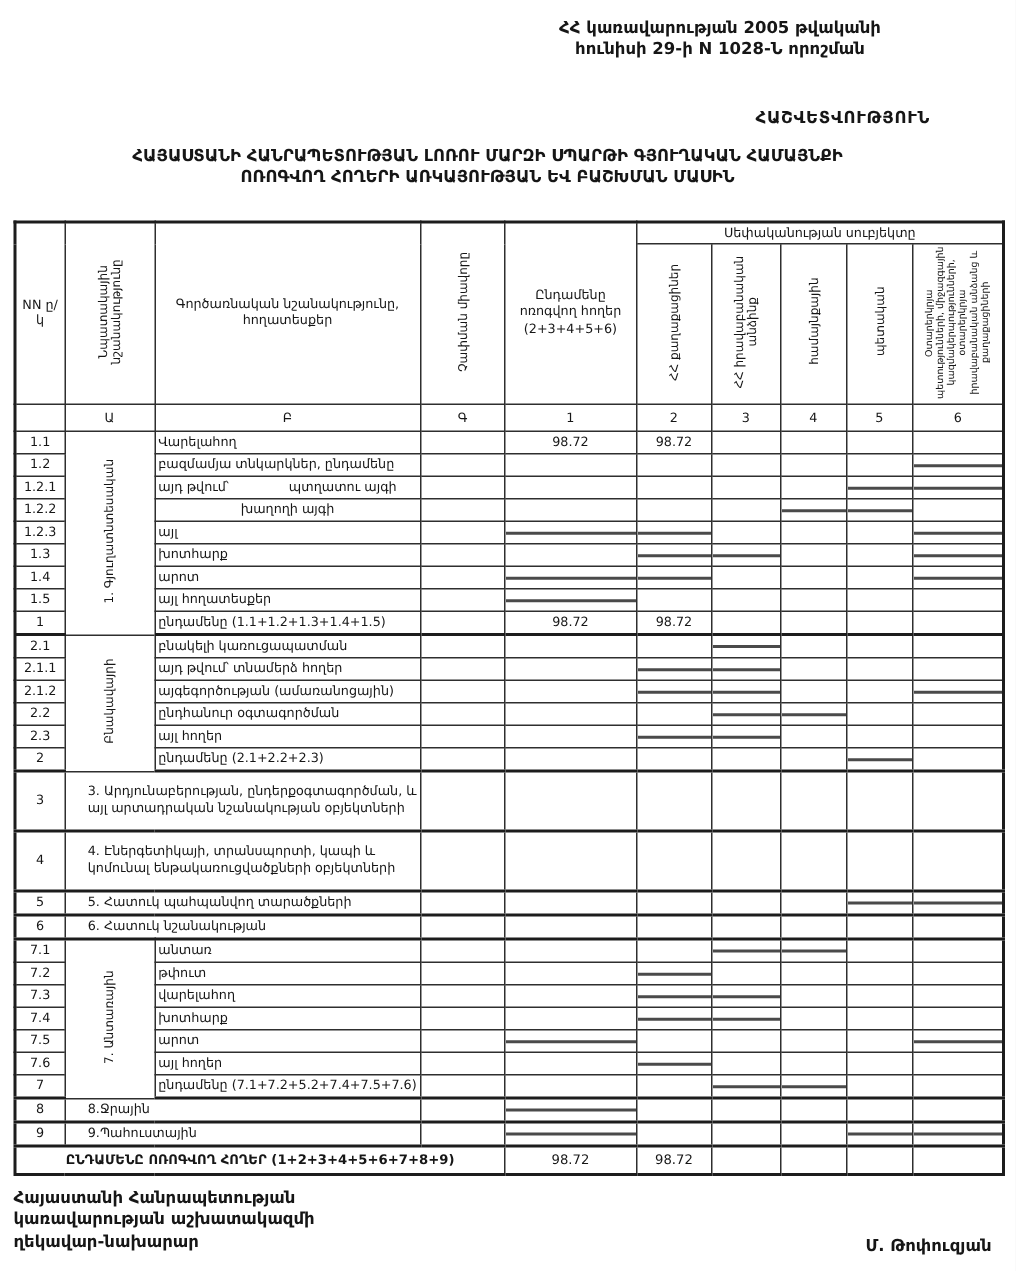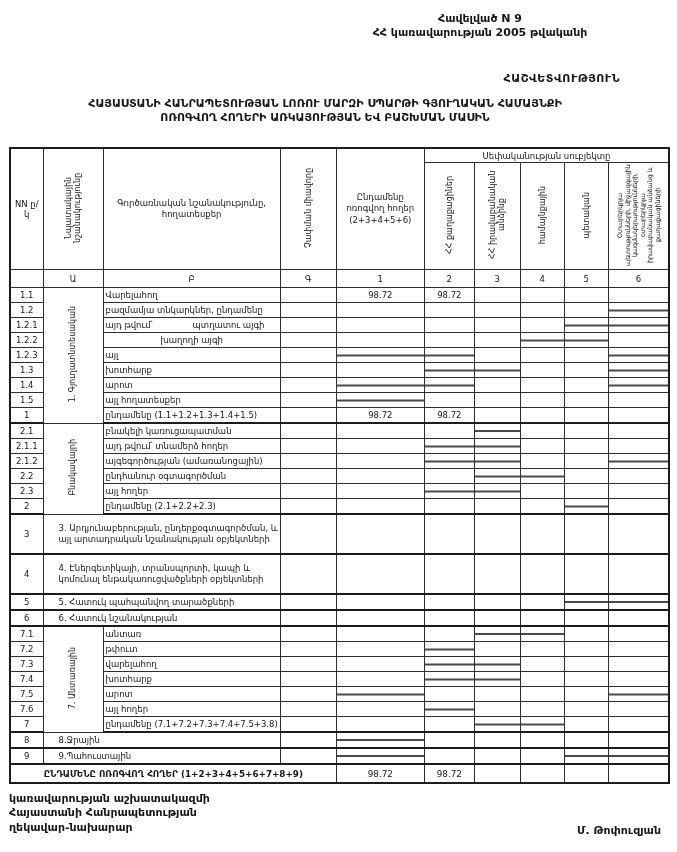--- a/index.html
+++ b/index.html
@@ -77,22 +77,22 @@
     position:absolute;right:16px;top:824px;
     font-weight:bold;font-size:11px;
   }
 </style>
 </head>
 <body>
 
 <div class="page">
 
   <div class="appendix-block">
-    <div>Հավելված N 9</div>
     <div>ՀՀ կառավարության 2005 թվականի</div>
+    <div>հունիսի 29-ի N 1028-Ն որոշման</div>
   </div>
 
   <div class="report-label">ՀԱՇՎԵՏՎՈՒԹՅՈՒՆ</div>
 
   <div class="report-title">
     <div>ՀԱՅԱՍՏԱՆԻ ՀԱՆՐԱՊԵՏՈՒԹՅԱՆ ԼՈՌՈՒ ՄԱՐԶԻ ՍՊԱՐԹԻ ԳՅՈՒՂԱԿԱՆ ՀԱՄԱՅՆՔԻ</div>
     <div>ՈՌՈԳՎՈՂ ՀՈՂԵՐԻ ԱՌԿԱՅՈՒԹՅԱՆ ԵՎ ԲԱՇԽՄԱՆ ՄԱՍԻՆ</div>
   </div>
 
   <table class="main">
@@ -427,21 +427,21 @@
           <td></td>
           <td class="val"></td>
           <td class="val dashed"></td>
           <td class="val"></td>
           <td class="val"></td>
           <td class="val"></td>
           <td class="val"></td>
         </tr>
         <tr class="group-end">
           <td class="nn">7</td>
-          <td class="label-cell"><span>ընդամենը (7.1+7.2+7.3+7.4+7.5+3.8)</span></td>
+          <td class="label-cell"><span>ընդամենը (7.1+7.2+5.2+7.4+7.5+7.6)</span></td>
           <td></td>
           <td class="val"></td>
           <td class="val"></td>
           <td class="val dashed"></td>
           <td class="val dashed"></td>
           <td class="val"></td>
           <td class="val"></td>
         </tr>
         <tr class="wide-normal group-end">
           <td class="nn">8</td>
@@ -471,20 +471,20 @@
           <td class="val">98.72</td>
           <td class="val"></td>
           <td class="val"></td>
           <td class="val"></td>
           <td class="val"></td>
         </tr>
       </tbody>
   </table>
 
   <div class="footer-office">
+    <div>Հայաստանի Հանրապետության</div>
     <div>կառավարության աշխատակազմի</div>
-    <div>Հայաստանի Հանրապետության</div>
     <div>ղեկավար-նախարար</div>
   </div>
 
   <div class="signature">Մ. Թոփուզյան</div>
 
 </div>
 
 </body></html>

